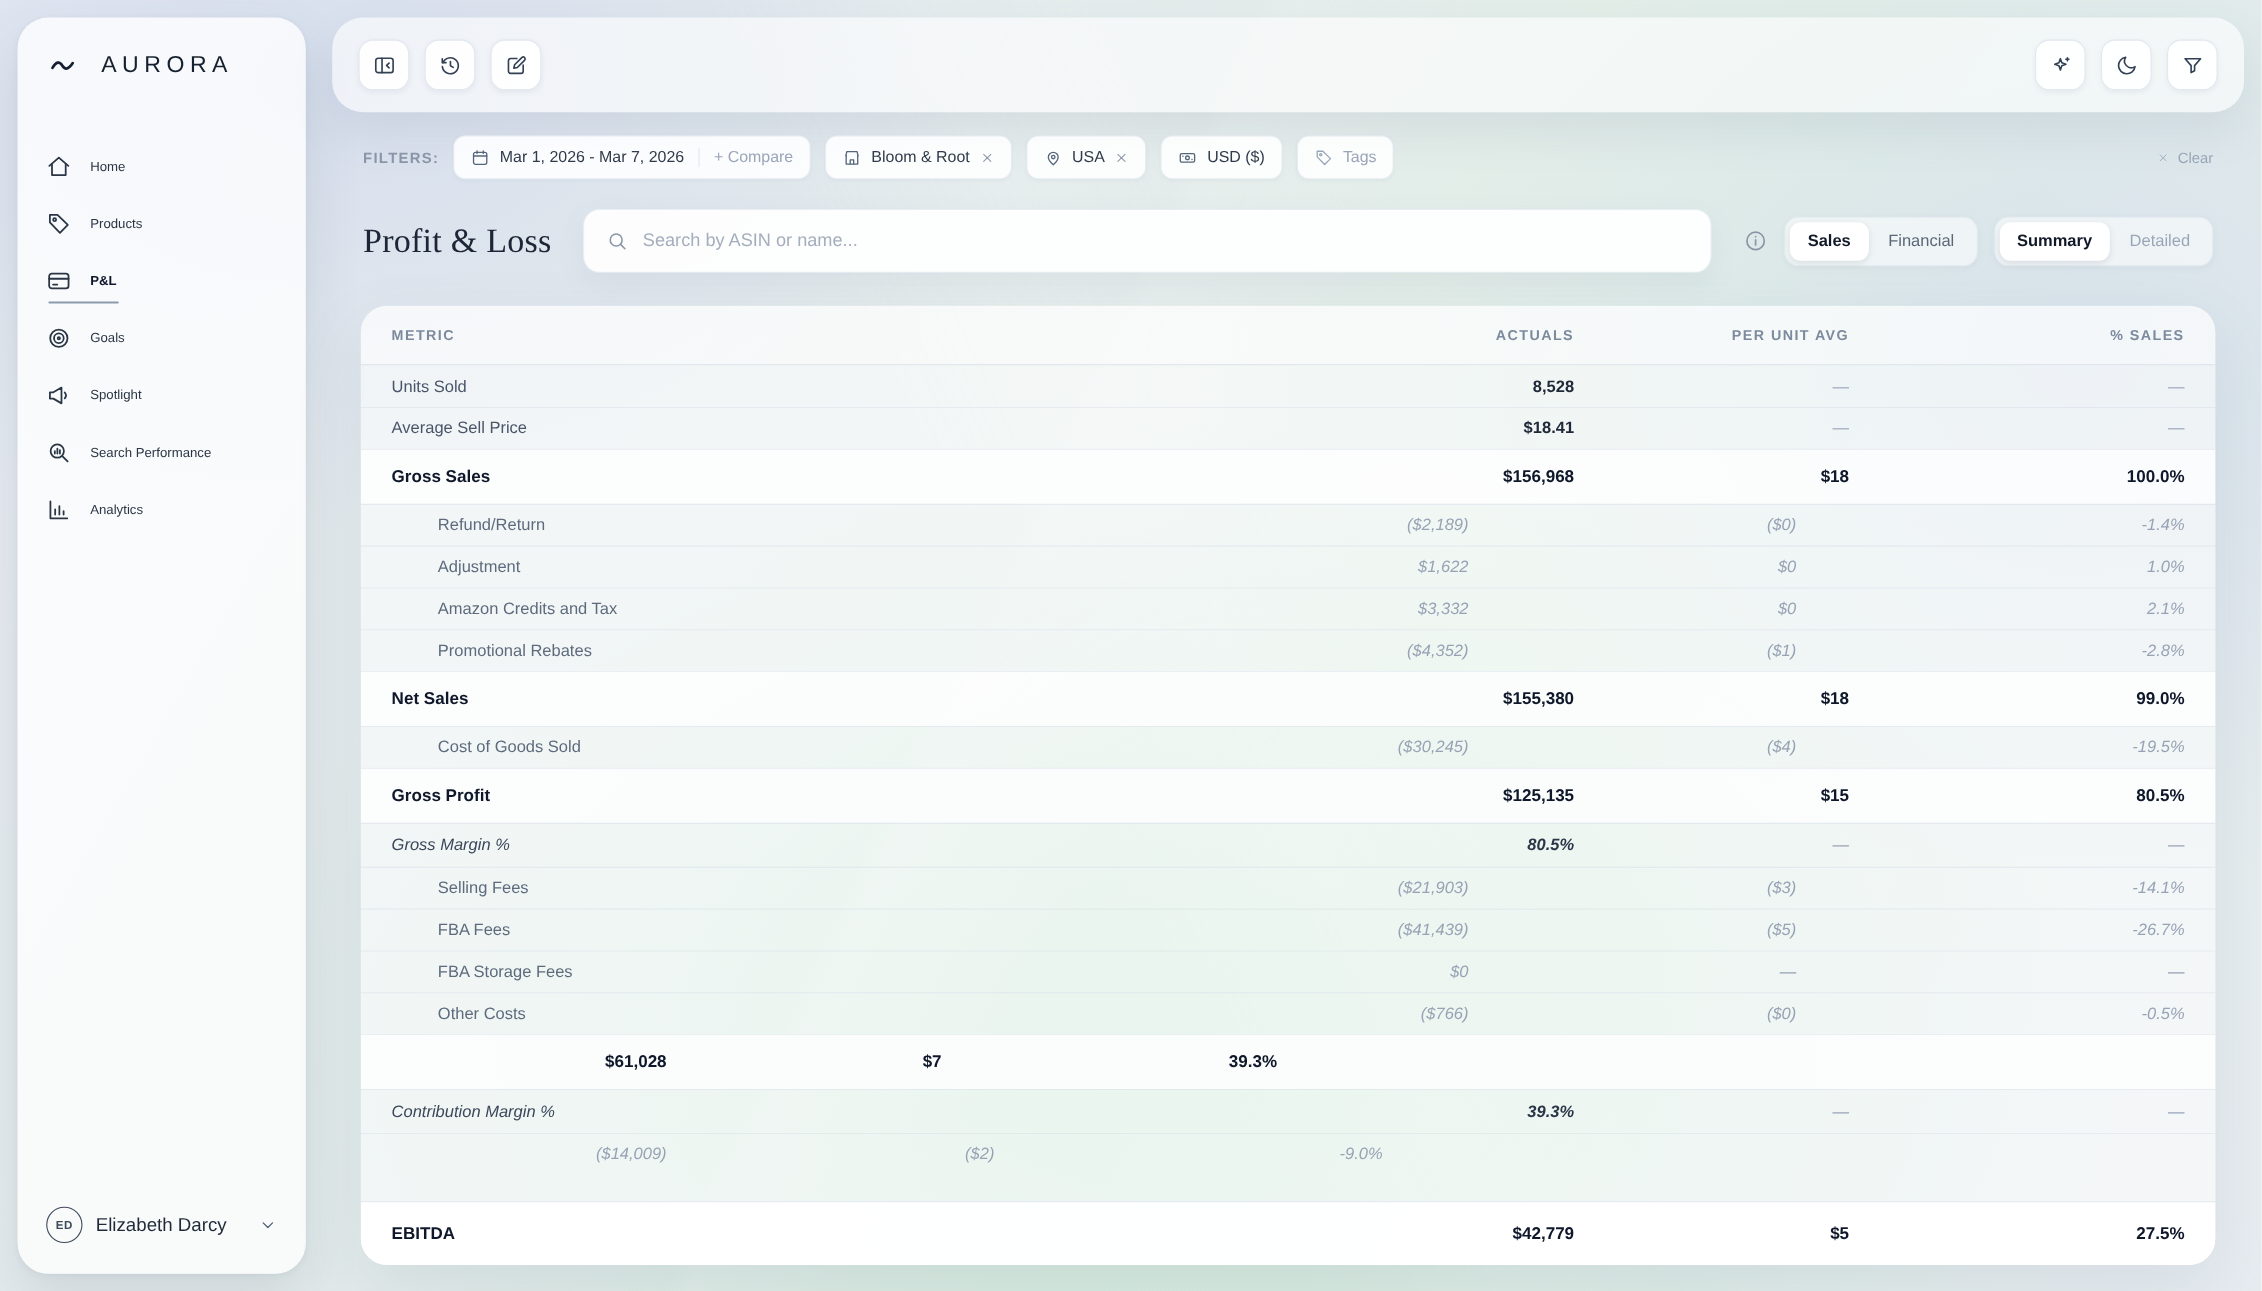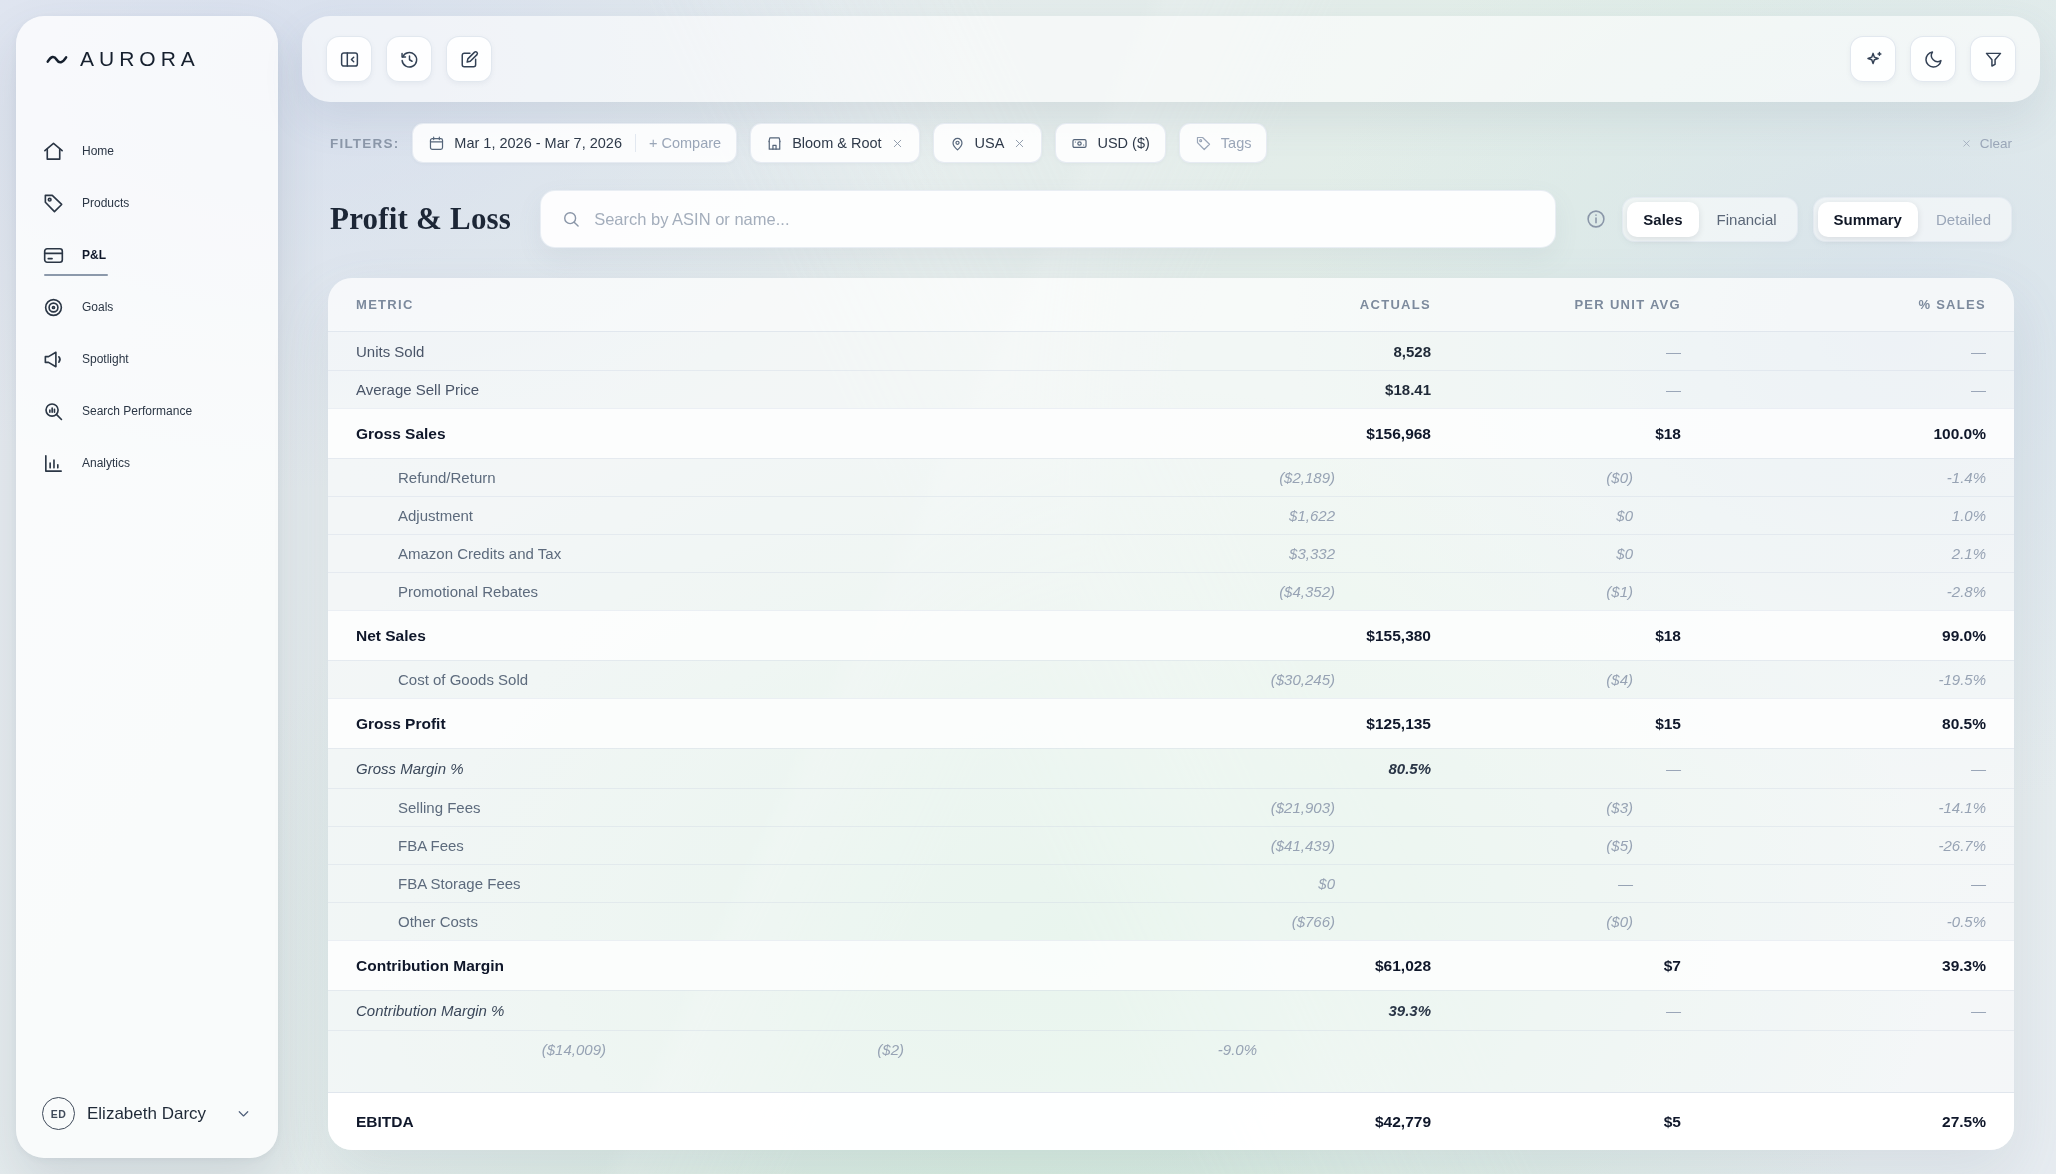--- a/index.html
+++ b/index.html
@@ -21,21 +21,21 @@
       linear-gradient(245deg, transparent 40%, rgba(255,255,255,.25) 47%, transparent 55%);
   }
   .icon{ display:inline-flex; align-items:center; justify-content:center; flex:0 0 auto; }
   .icon svg{ width:100%; height:100%; }
 
   
   .sidebar{ position:absolute; left:16px; top:16px; bottom:16px; width:262px;
     background:rgba(255,255,255,.78); border-radius:28px;
     box-shadow:0 24px 50px rgba(71,85,105,.14), 0 2px 6px rgba(71,85,105,.06);
     padding:30px 26px 28px; display:flex; flex-direction:column; }
-  .logo{ display:flex; align-items:center; gap:6px; font-size:21px; letter-spacing:5px; font-weight:500; color:#16202e; }
+  .logo{ display:flex; align-items:center; gap:18px; font-size:21px; letter-spacing:5px; font-weight:500; color:#16202e; }
   .logo .icon{ width:32px; height:26px; color:#16202e; }
   .nav{ margin-top:58px; display:flex; flex-direction:column; gap:10px; }
   .nav-item{ position:relative; display:flex; align-items:center; gap:17px; height:42px; font-size:12px; color:#2b3645; cursor:pointer; }
   .nav-item .icon{ width:23px; height:23px; color:#2b3645; }
   .nav-item.active .label{ font-weight:700; color:#0f172a; }
   .nav-item.active::after{ content:""; position:absolute; left:2px; bottom:0; width:64px; height:2px; background:#8c99ab; border-radius:2px; }
   .user{ margin-top:auto; display:flex; align-items:center; gap:12px; cursor:pointer; }
   .avatar{ width:33px; height:33px; border-radius:50%; border:1.7px solid #3f4a5a; display:flex; align-items:center; justify-content:center;
     font-size:10.5px; font-weight:700; color:#3f4a5a; letter-spacing:.5px; }
   .user .name{ font-size:17px; color:#1f2937; }
@@ -61,21 +61,21 @@
   .chip .remove{ width:13px; height:13px; color:#8a96a8; cursor:pointer; }
   .chip .sep{ width:1px; height:18px; background:#e2e8f0; margin:0 4px; }
   .chip .compare{ color:#9aa6b8; }
   .chip.muted .label{ color:#9aa6b8; }
   .chip.muted .icon{ color:#9aa6b8; }
   .clear{ margin-left:auto; display:flex; gap:8px; align-items:center; color:#9aa6b8; font-size:13.5px; cursor:pointer; }
   .clear .icon{ width:11px; height:11px; }
 
   
   .title-row{ display:flex; align-items:center; margin:26px 28px 0; gap:15px; }
-  .page-title{ font-family:"Liberation Serif", serif; font-size:31px; font-weight:700; color:#1c2636; white-space:nowrap; letter-spacing:.2px; }
+  .page-title{ font-family:"Liberation Serif", serif; font-size:31px; font-weight:400; color:#1c2636; white-space:nowrap; letter-spacing:.2px; }
   .search{ flex:1; display:flex; align-items:center; gap:13px; height:58px; background:rgba(255,255,255,.92);
     border:1px solid rgba(226,232,240,.75); border-radius:15px; padding:0 20px;
     box-shadow:0 10px 26px rgba(100,116,139,.08); margin:0 14px; }
   .search .icon{ width:20px; height:20px; color:#8a96a8; }
   .search input{ flex:1; border:none; outline:none; background:transparent; font-size:16.5px; color:#334155; font-family:inherit; }
   .search input::placeholder{ color:#a4aebc; }
   .info-btn{ width:22px; height:22px; color:#8a96a8; cursor:pointer; }
   .seg{ display:flex; background:rgba(255,255,255,.55); border:1px solid rgba(226,232,240,.75);
     border-radius:13px; padding:4px; gap:2px; box-shadow:0 2px 6px rgba(100,116,139,.06); }
   .seg .opt{ padding:9px 16px; font-size:15px; color:#5b6778; border-radius:10px; cursor:pointer; white-space:nowrap; }
@@ -452,21 +452,20 @@
             <span class="c-unit">—</span>
             <span class="c-pct">—</span>
           </div>
           <div class="row row-sub">
             <span class="c-metric">Other Costs</span>
             <span class="c-act">($766)</span>
             <span class="c-unit">($0)</span>
             <span class="c-pct">-0.5%</span>
           </div>
           <div class="row row-bold">
-            <span class="c-metric">Contribution Margin</span>
             <span class="c-act">$61,028</span>
             <span class="c-unit">$7</span>
             <span class="c-pct">39.3%</span>
           </div>
           <div class="row row-italic">
             <span class="c-metric">Contribution Margin %</span>
             <span class="c-act">39.3%</span>
             <span class="c-unit">—</span>
             <span class="c-pct">—</span>
           </div>

